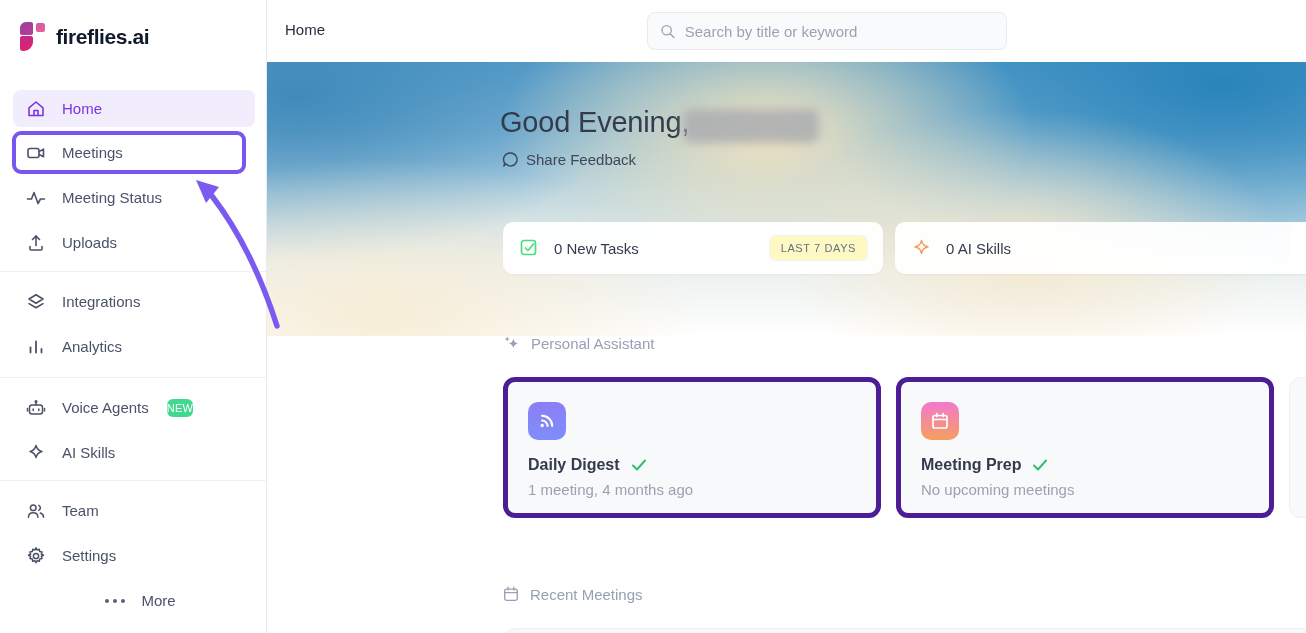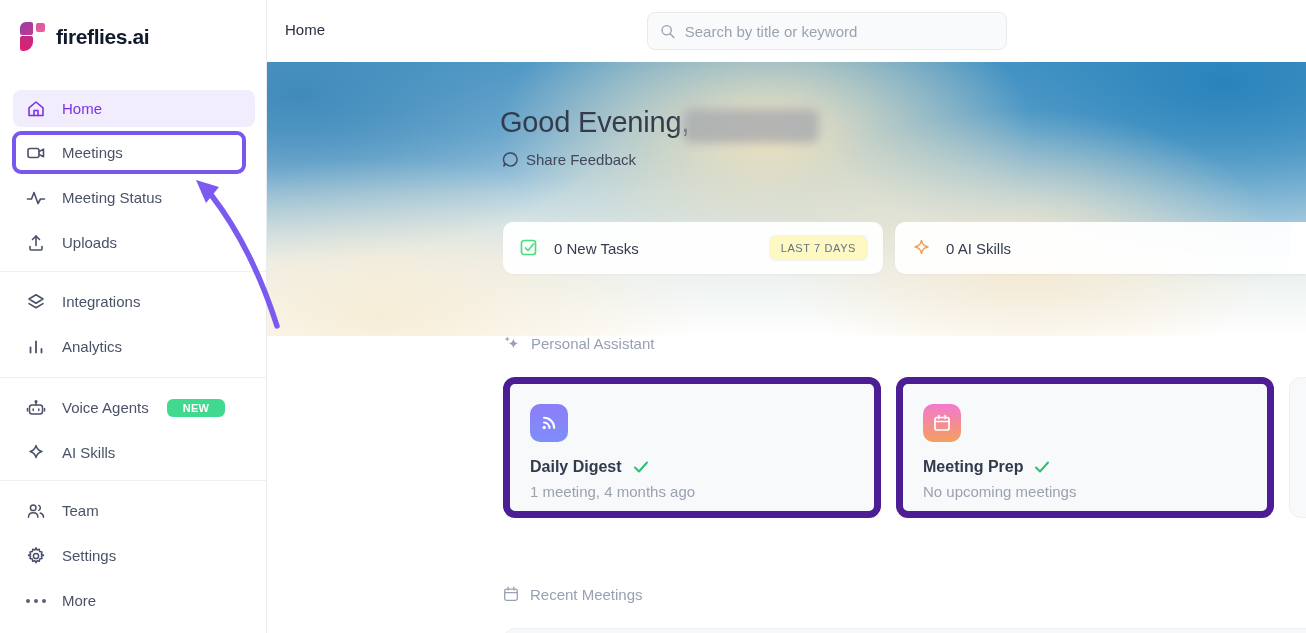--- a/index.html
+++ b/index.html
@@ -14,21 +14,21 @@
   .logo-mark .blk-a { position:absolute; left:0; top:0; width:13px; height:13px; border-radius:6px 2px 2px 2px; background:linear-gradient(135deg,#8e3e9e,#c43896); background:linear-gradient(135deg,#94409f,#c03a96); }
   .logo-mark .blk-b { position:absolute; left:16px; top:1px; width:9px; height:9px; border-radius:2px; background:linear-gradient(135deg,#d8549f,#e8639b); }
   .logo-mark .blk-c { position:absolute; left:0; top:14px; width:13px; height:15px; border-radius:2px 2px 9px 3px; background:linear-gradient(180deg,#c12b84,#e02070); }
   .logo-text { font-size:21px; font-weight:700; color:#111a2c; letter-spacing:-0.4px;text-align:center; }
 
   .nav-item { position:absolute; left:13px; width:242px; height:37px; display:flex; align-items:center; gap:16px; padding-left:13px; border-radius:8px; cursor:pointer; color:#4b5268; }
   .nav-item .lbl { font-size:15px; font-weight:500; color:#4b5268; }
   .nav-item svg { flex:0 0 auto; }
   .nav-item.active { background:#f2edfd; }
   .nav-item.active .lbl { color:#7c33e8; }
-  .nav-badge { margin-left:2px; background:#41d98d; color:#fff; font-size:11px; font-weight:700; padding:3px 16px; border-radius:6px; letter-spacing:0.3px; }
+  .nav-badge { margin-left:2px; background:#41d98d; color:#fff; font-size:11px; font-weight:400; padding:3px 0; border-radius:6px; letter-spacing:0.3px; }
   .nav-divider { position:absolute; left:0; width:266px; height:1px; background:#eef0f4; }
   .annotation-box { position:absolute; left:12px; top:131px; width:234px; height:43px; border:4px solid #7857f0; border-radius:9px; z-index:4; pointer-events:none; }
   .more-dots { display:flex; gap:4px; width:20px; justify-content:center; }
   .more-dots i { width:4px; height:4px; border-radius:50%; background:#5a6172; }
 
   
   .main { position:absolute; left:267px; top:0; right:0; bottom:0; }
   .topbar { position:absolute; left:0; top:0; right:0; height:62px; background:#fff; }
   .breadcrumb { position:absolute; left:18px; top:21px; font-size:15px; font-weight:500; color:#272e3f; }
   .search-box { position:absolute; left:380px; top:12px; width:360px; height:38px; background:#f9fafb; border:1px solid #e8eaee; border-radius:8px; display:flex; align-items:center; gap:9px; padding:0 12px; }
@@ -48,21 +48,21 @@
   .redacted { position:absolute; left:416px; top:47px; width:136px; height:34px; background:rgba(170,173,176,0.85); border-radius:8px; filter:blur(5px); }
   .share-feedback { position:absolute; left:235px; top:89px; display:flex; align-items:center; gap:7px; font-size:15px; font-weight:500; color:#3f475c; cursor:pointer; }
 
   .stat-card { position:absolute; top:222px; height:52px; background:rgba(255,255,255,0.94); border-radius:10px; display:flex; align-items:center; padding:0 16px; gap:14px; box-shadow:0 1px 2px rgba(20,40,80,0.04); }
   .stat-card .stat-label { font-size:15px; font-weight:500; color:#333b4d; }
   .stat-badge { margin-left:auto; background:#fef9c3; border-radius:6px; padding:6px 11px; font-size:11px; font-weight:500; color:#667085; letter-spacing:0.6px; box-shadow:0 0 0 1px rgba(130,140,160,0.10); }
 
   .section-head { position:absolute; display:flex; align-items:center; gap:10px; }
   .section-head .sec-title { font-size:15px; font-weight:500; color:#98a0b3; }
 
-  .asst-card { position:absolute; top:377px; width:378px; height:141px; background:#f8f9fb; border:7px solid #4c1d95; border-radius:12px; padding:20px; cursor:pointer; }
+  .asst-card { position:absolute; top:377px; width:378px; height:141px; background:#f8f9fb; border:5px solid #4c1d95; border-radius:12px; padding:20px; cursor:pointer; }
   .tile { width:38px; height:38px; border-radius:10px; display:flex; align-items:center; justify-content:center; }
   .tile-digest { background:linear-gradient(180deg,#8d7df8,#7e8ef8); }
   .tile-prep { background:linear-gradient(180deg,#f279cf,#f49f5e); }
   .asst-title-row { display:flex; align-items:center; gap:10px; margin-top:16px; }
   .asst-title { font-size:16px; font-weight:600; color:#323a4c; }
   .asst-sub { margin-top:7px; font-size:15px; color:#9aa2b1; }
 
   .partial-stat-card { position:absolute; top:222px; left:1023px; width:60px; height:52px; background:rgba(255,255,255,0.94); border-radius:10px; }
   .partial-asst-card { position:absolute; top:377px; left:1022px; width:60px; height:141px; background:#f8f9fb; border:1px solid #edeff3; border-radius:12px; }
   .bottom-card { position:absolute; top:628px; left:236px; width:1100px; height:30px; background:#f7f8fa; border:1px solid #eef0f3; border-radius:12px 12px 0 0; }
@@ -169,21 +169,21 @@
     </div>
 
     <div class="nav-item" style="top:537px;">
       <svg width="20" height="20" viewBox="0 0 20 20" fill="none" stroke="#4b5268" stroke-width="1.5" stroke-linecap="round" stroke-linejoin="round">
         <circle cx="10" cy="10" r="2.6"></circle>
         <path d="M10 1.8 l1 2.1 2.3-.6 .4 2.3 2.3 .4 -.6 2.3 2.1 1 -2.1 1 .6 2.3 -2.3 .4 -.4 2.3 -2.3-.6 -1 2.1 -1-2.1 -2.3 .6 -.4-2.3 -2.3-.4 .6-2.3 -2.1-1 2.1-1 -.6-2.3 2.3-.4 .4-2.3 2.3 .6 Z"></path>
       </svg>
       <span class="lbl">Settings</span>
     </div>
 
-    <div class="nav-item" style="top:582px;">
+    <div class="nav-item" style="top:582px;justify-content:center;">
       <span class="more-dots">
           <i></i>
           <i></i>
           <i></i>
         </span>
       <span class="lbl">More</span>
     </div>
 
     <div class="annotation-box"></div>
   </aside>

